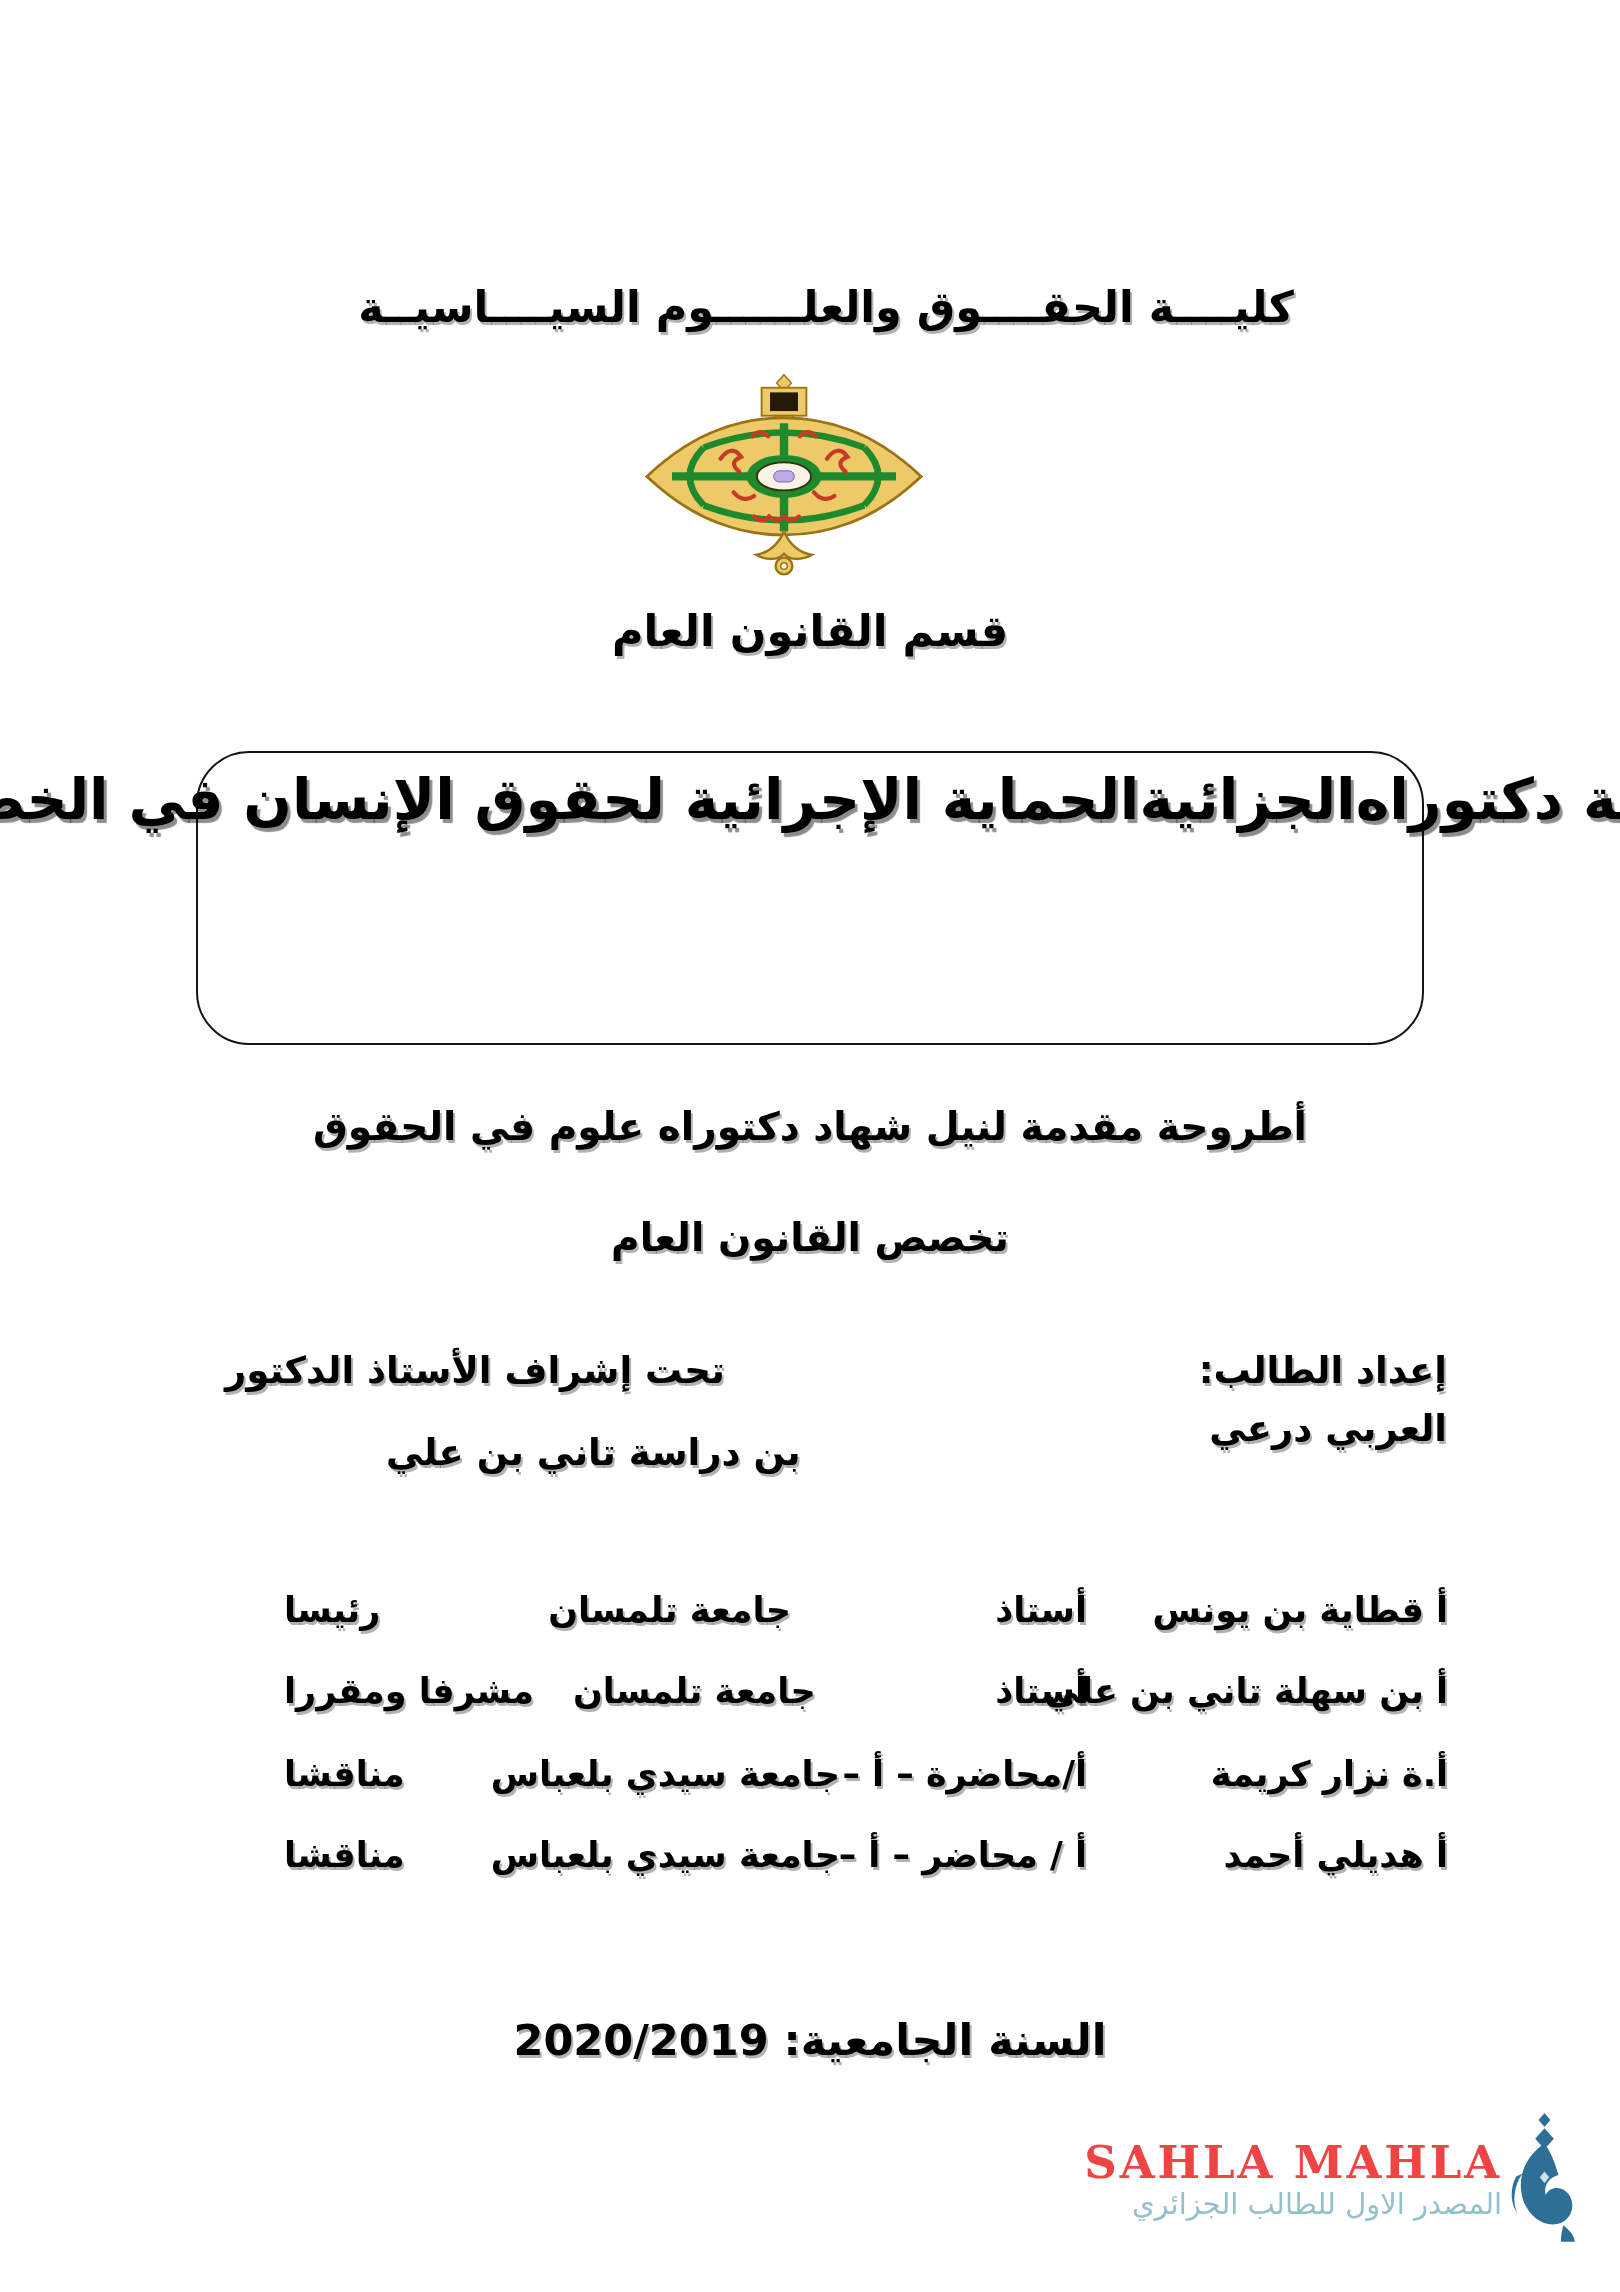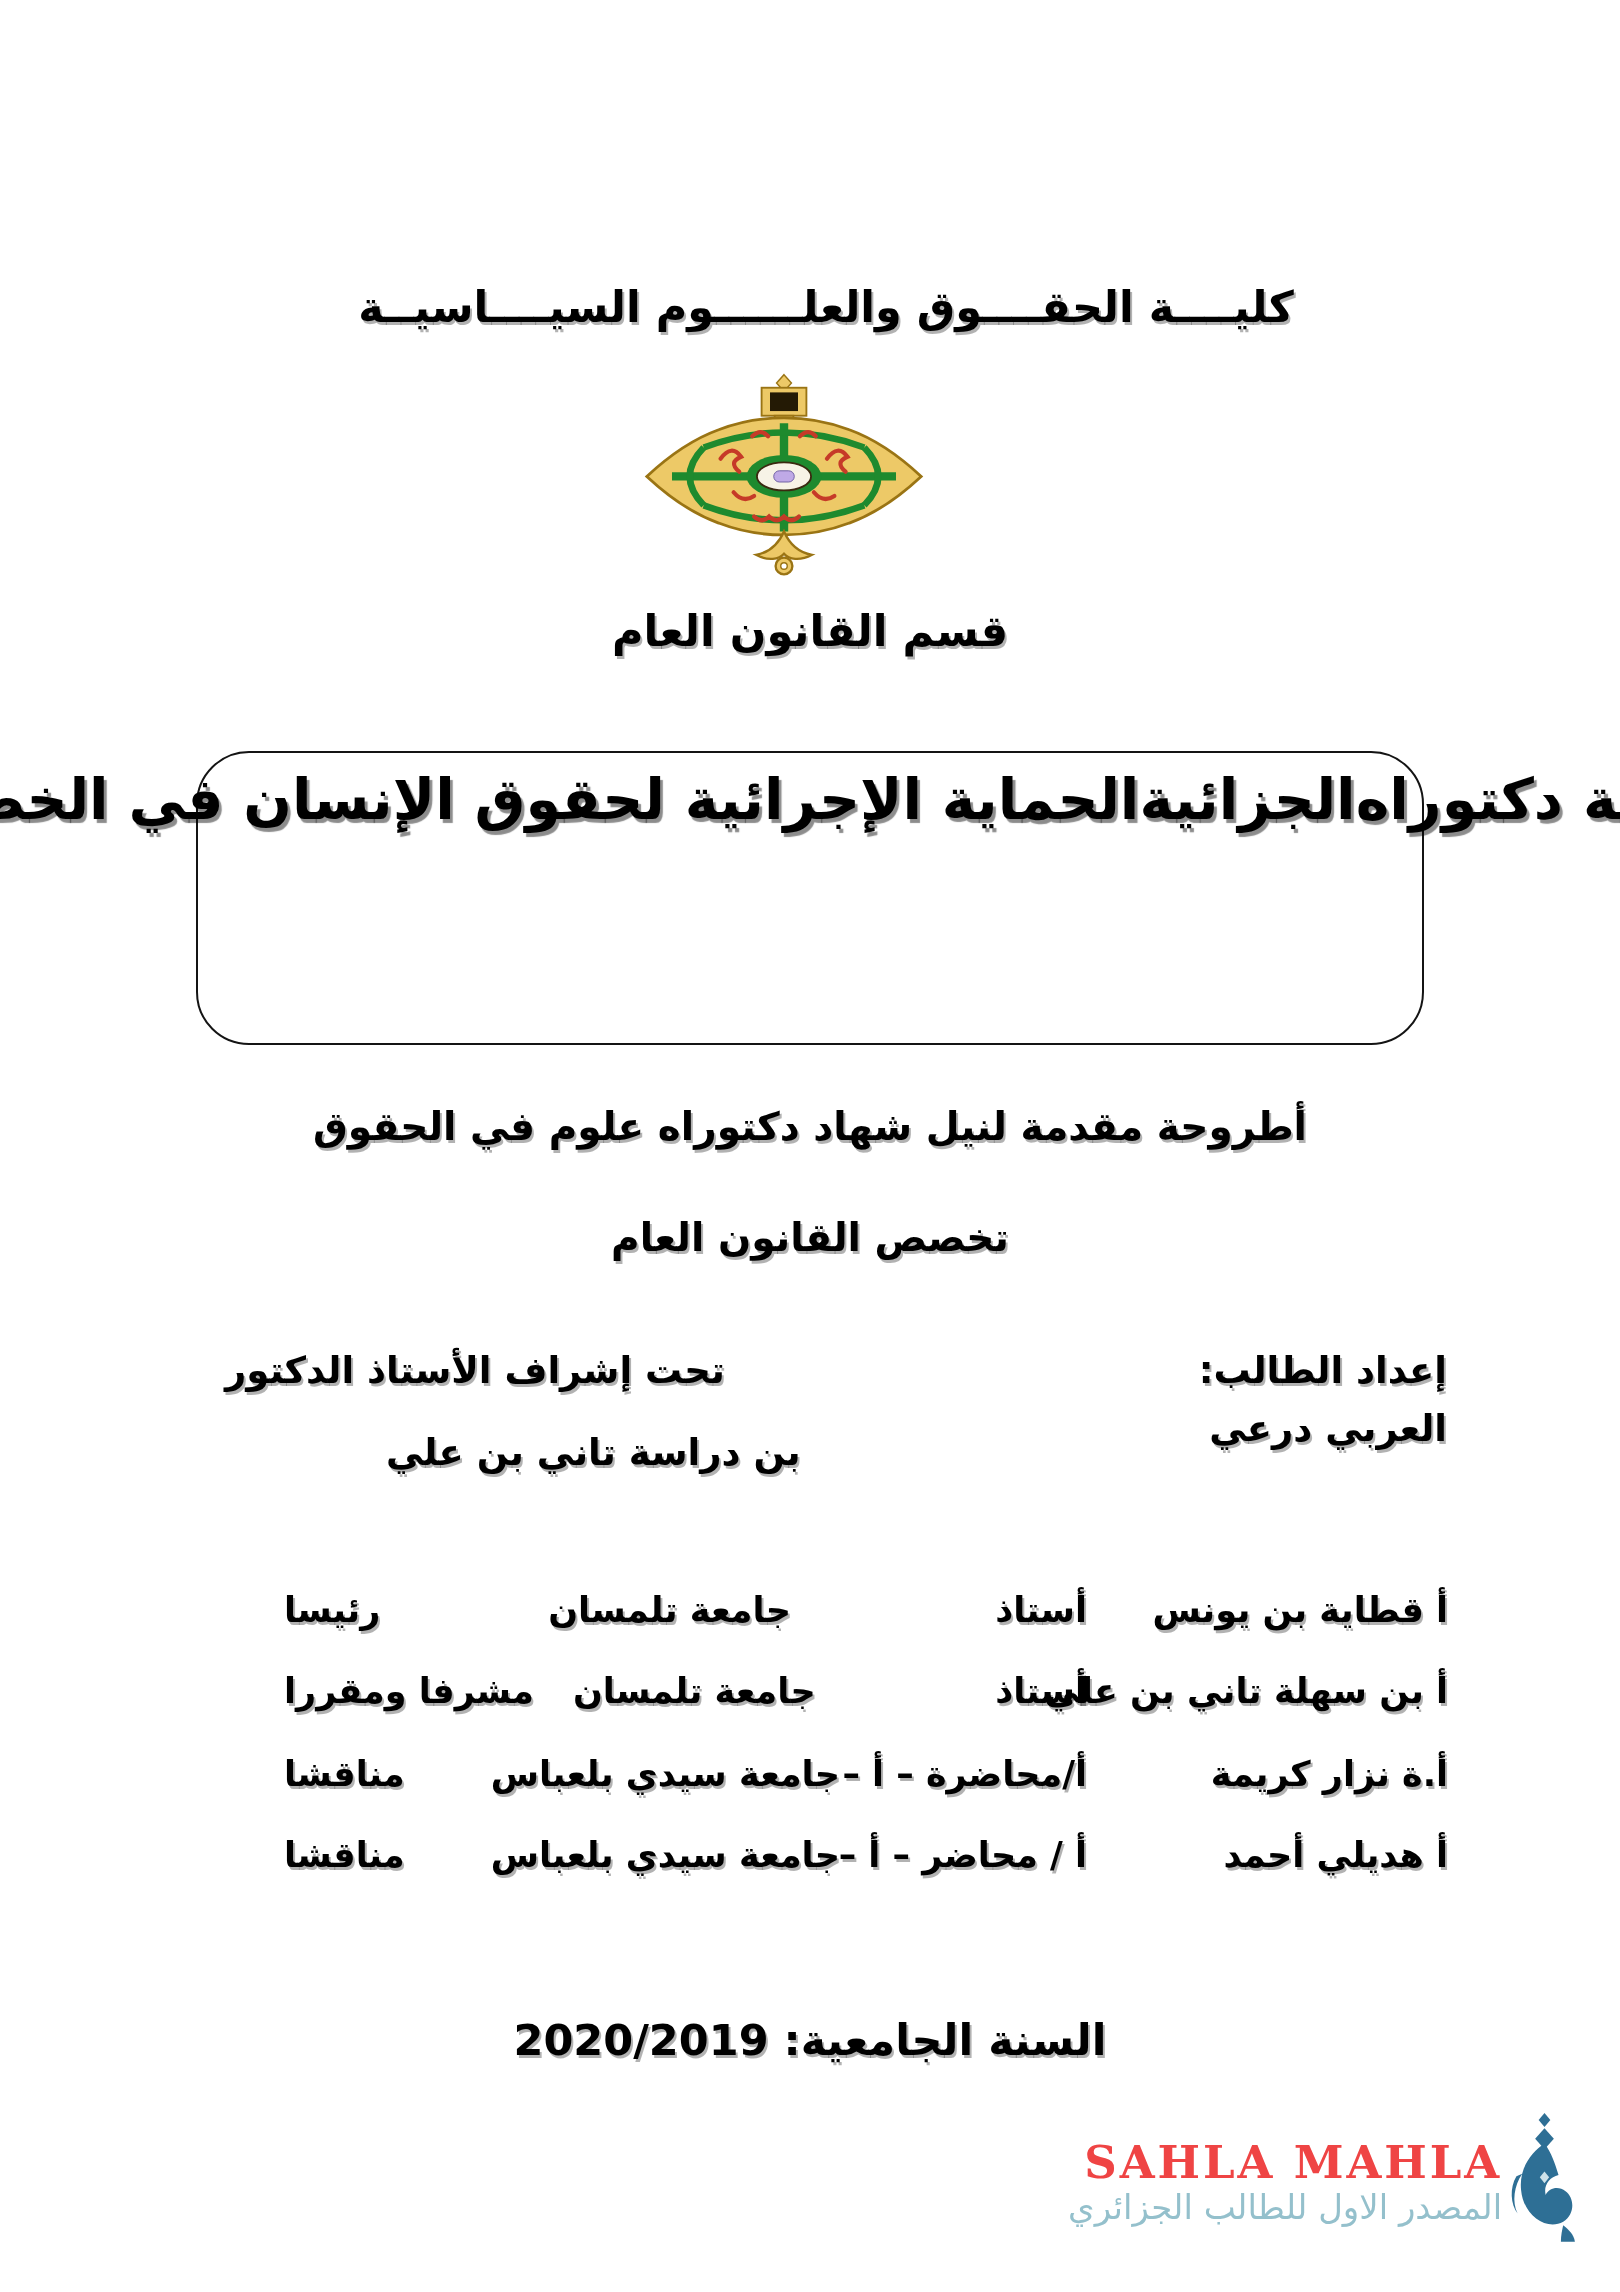--- a/index.html
+++ b/index.html
@@ -61,21 +61,21 @@
     position:absolute;top:2113px;right:39px;
     display:flex;direction:ltr;align-items:flex-start;
   }
   .wm-text{display:flex;flex-direction:column;align-items:flex-end;margin-top:27.4px;margin-right:5.9px;}
   .wm-brand{
     font-family:"DejaVu Serif",serif;
     font-size:45px;letter-spacing:2.9px;font-weight:bold;
     color:#ef4444;white-space:nowrap;line-height:1.0;
   }
   .wm-tagline{
-    direction:rtl;font-size:34px;color:#94C0CC;
+    direction:rtl;font-size:29px;color:#94C0CC;
     margin-top:2px;white-space:nowrap;font-weight:normal;
   }
 </style>
 </head>
 <body>
 
 <div class="page">
 
   <div class="center-line ar fac-line">كليــــة الحقــــوق والعلــــــوم السيــــاسيــة</div>
 

